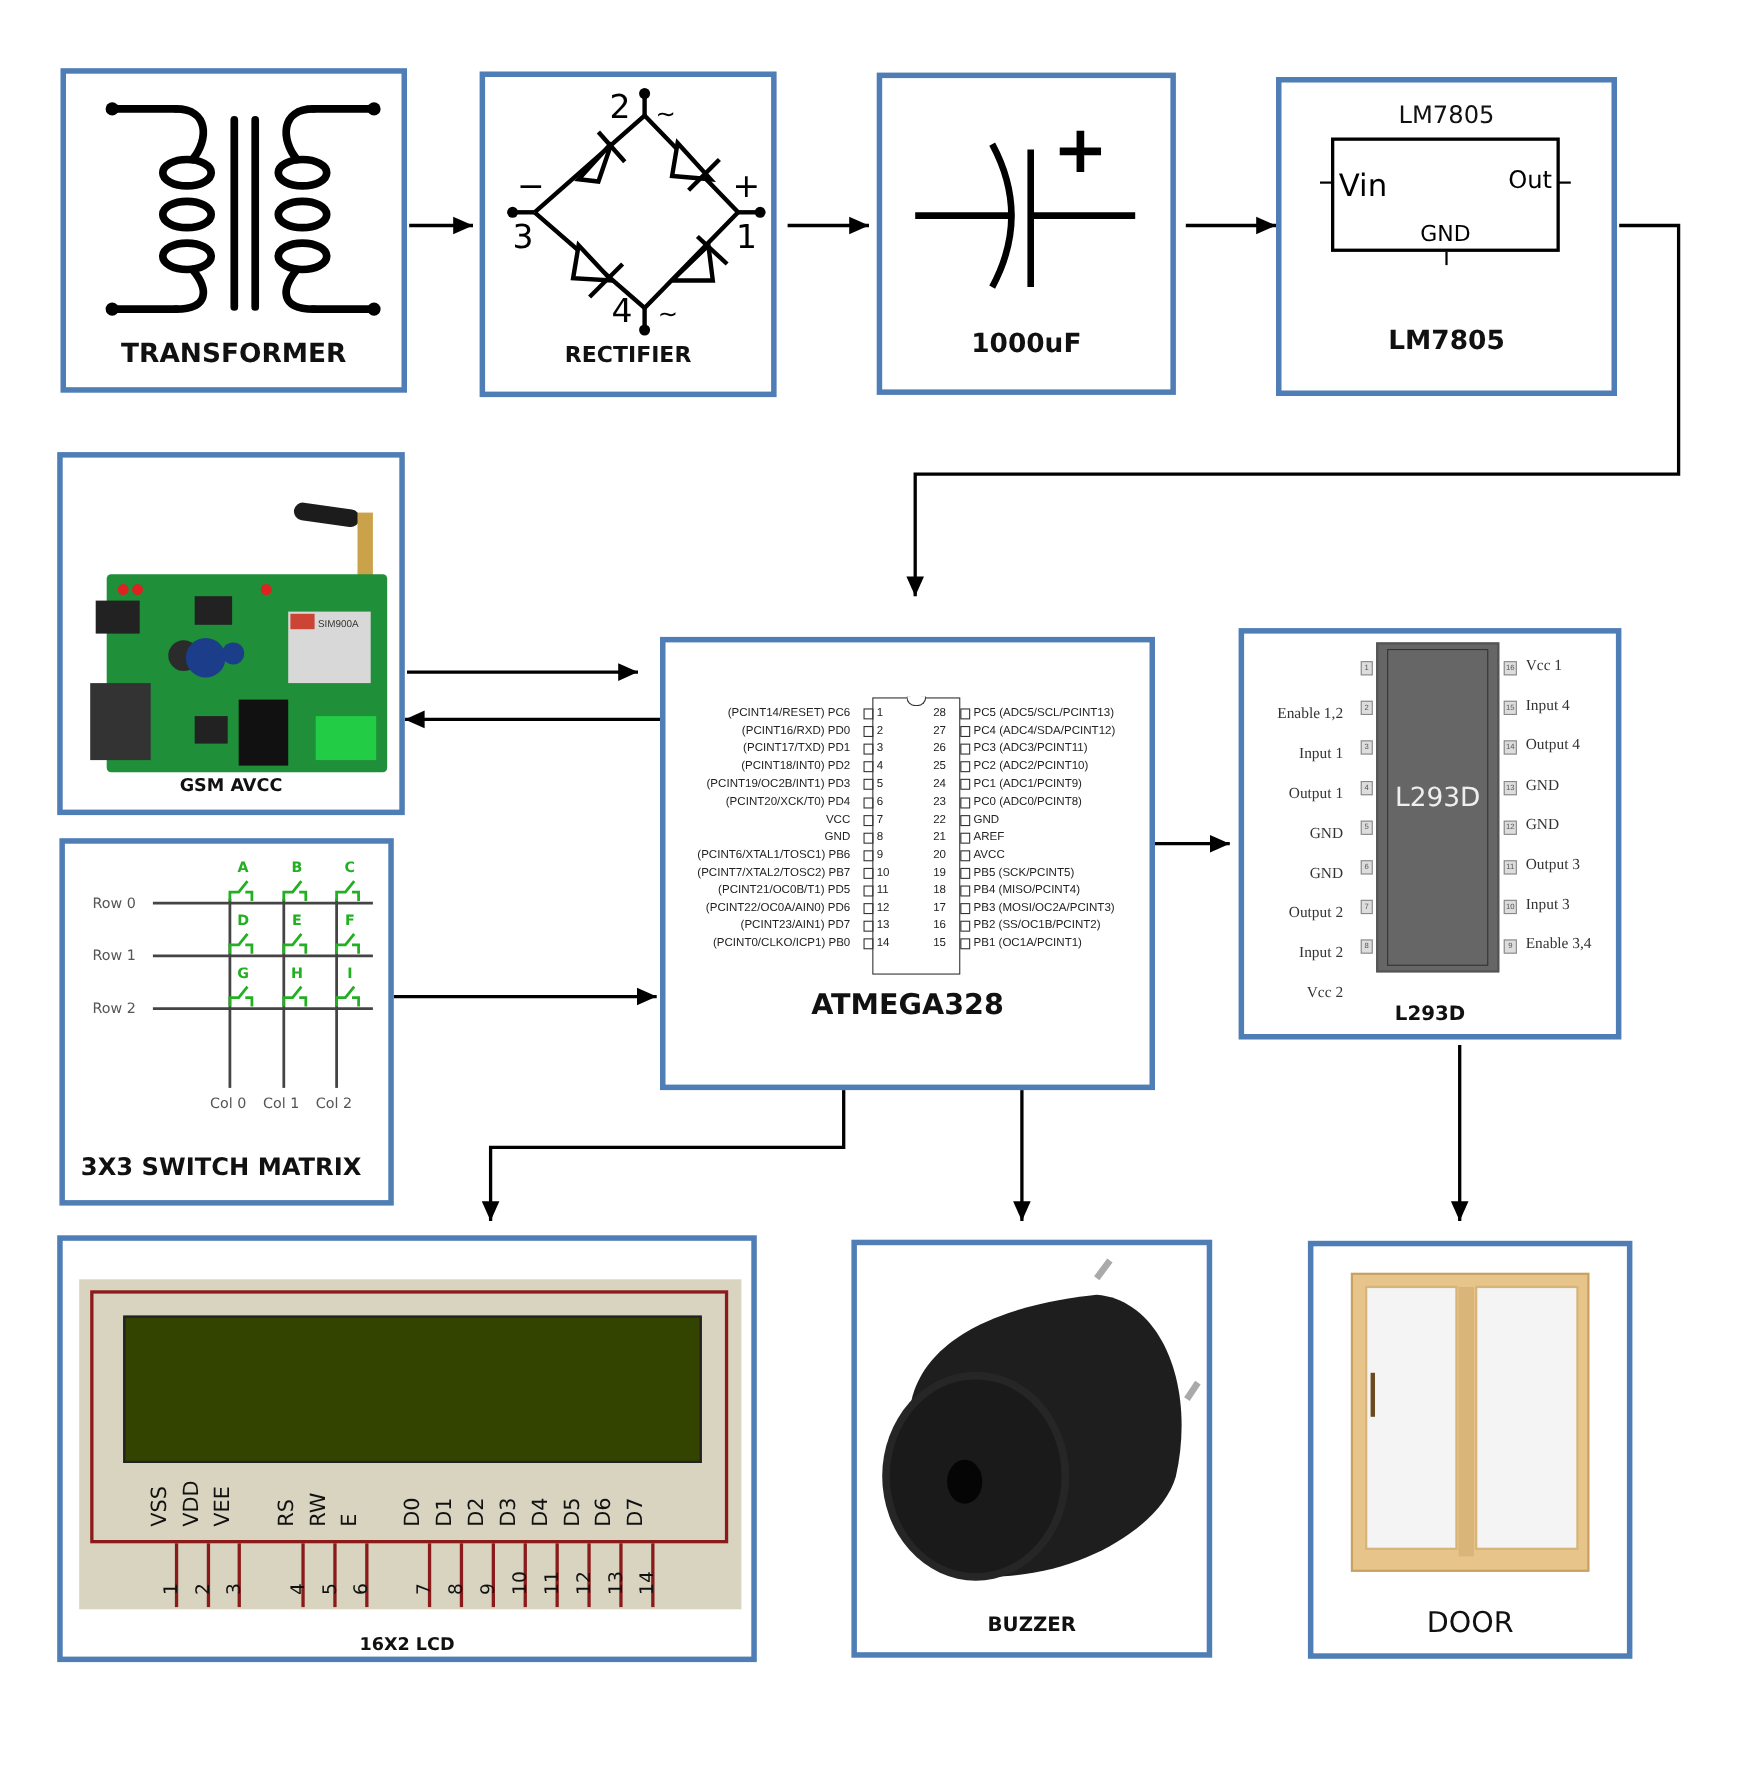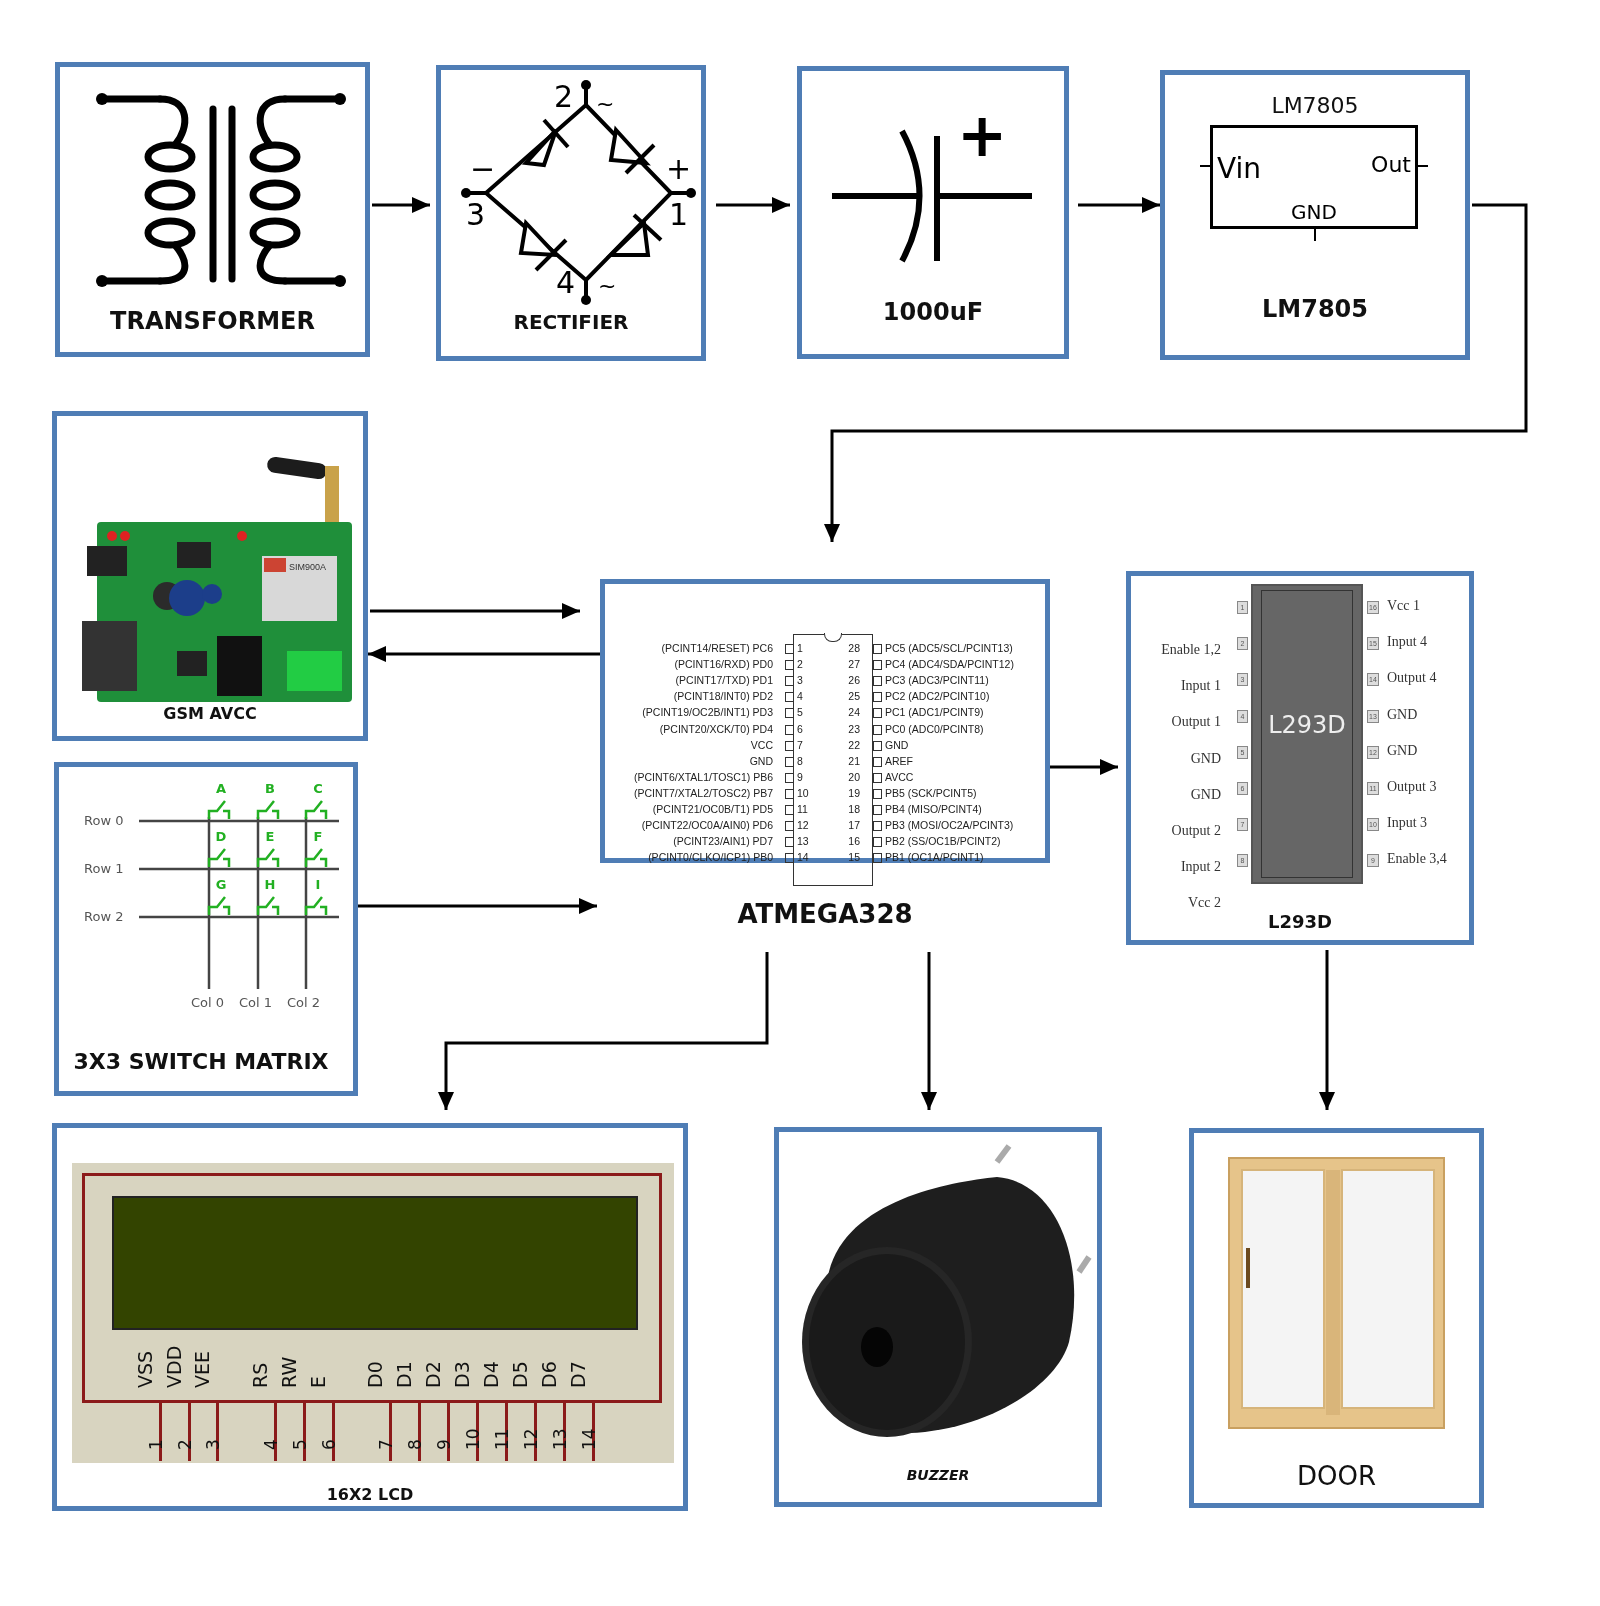--- a/index.html
+++ b/index.html
@@ -195,21 +195,21 @@
       <text x="25" y="106">Row 1</text>
       <text x="25" y="154">Row 2</text>
       <text x="132" y="240">Col 0</text>
       <text x="180" y="240">Col 1</text>
       <text x="228" y="240">Col 2</text>
     </g>
   </svg>
   <div class="lbl" style="top:282px;font-size:22px;left:-10px;">3X3 SWITCH MATRIX</div>
 </div>
 
-<div class="box" style="left:600px;top:579px;width:450px;height:284px;">
+<div class="box" style="left:600px;top:579px;width:450px;height:412px;">
   <div style="position:absolute;left:188px;top:50px;width:80px;height:252px;border:1.5px solid #333;box-sizing:border-box;">
     <div style="position:absolute;left:30px;top:-2px;width:16px;height:8px;border:1.5px solid #333;border-top:none;border-radius:0 0 8px 8px;background:#fff;"></div>
   </div>
   <div id="mcu-left">
       <span class="pinL" style="right: 272px; top: 58px;">(PCINT14/RESET) PC6</span>
       <span style="position: absolute; left: 180px; top: 60px; width: 7px; height: 8px; border: 1px solid rgb(51, 51, 51);"></span>
       <span class="pinR" style="left: 192px; top: 58px;">1</span>
       <span class="pinL" style="right: 272px; top: 74.1px;">(PCINT16/RXD) PD0</span>
       <span style="position: absolute; left: 180px; top: 76.1px; width: 7px; height: 8px; border: 1px solid rgb(51, 51, 51);"></span>
       <span class="pinR" style="left: 192px; top: 74.1px;">2</span>
@@ -393,21 +393,21 @@
 
 <div class="box" style="left:774px;top:1127px;width:328px;height:380px;">
   <svg style="left:18px;top:10px;width:292px;height:310px;" viewBox="0 0 292 310">
     <line x1="200" y1="20" x2="212" y2="4" stroke="#aaa" stroke-width="6"></line>
     <line x1="282" y1="130" x2="292" y2="115" stroke="#aaa" stroke-width="6"></line>
     <path d="M30,140 C40,60 150,40 200,35 C260,40 290,120 272,200 C258,250 170,300 80,290 Z" fill="#1e1e1e"></path>
     <ellipse cx="90" cy="200" rx="85" ry="95" fill="#262626"></ellipse>
     <ellipse cx="90" cy="200" rx="78" ry="88" fill="#1a1a1a"></ellipse>
     <ellipse cx="80" cy="205" rx="16" ry="20" fill="#050505"></ellipse>
   </svg>
-  <div class="lbl" style="top:335px;font-size:14px;font-style:italic;">BUZZER</div>
+  <div class="lbl" style="top:335px;font-size:18px;">BUZZER</div>
 </div>
 
 <div class="box" style="left:1189px;top:1128px;width:295px;height:380px;">
   <svg style="left:30px;top:15px;width:230px;height:290px;" viewBox="0 0 230 290">
     <rect x="5" y="10" width="215" height="270" fill="#e6c48a" stroke="#c9a060" stroke-width="2"></rect>
     <rect x="18" y="22" width="82" height="238" fill="#f4f4f4" stroke="#d6b47a" stroke-width="2"></rect>
     <rect x="118" y="22" width="92" height="238" fill="#f4f4f4" stroke="#d6b47a" stroke-width="2"></rect>
     <rect x="102" y="22" width="14" height="245" fill="#d9b57a"></rect>
     <rect x="22" y="100" width="4" height="40" fill="#6b4a20"></rect>
   </svg>

